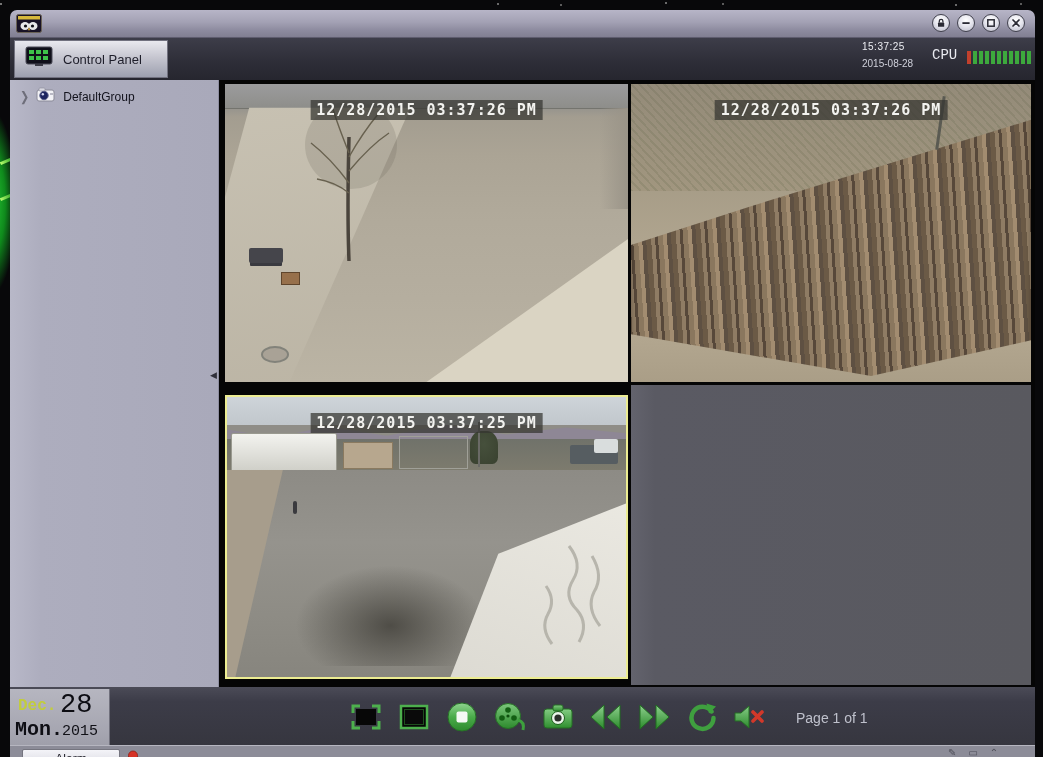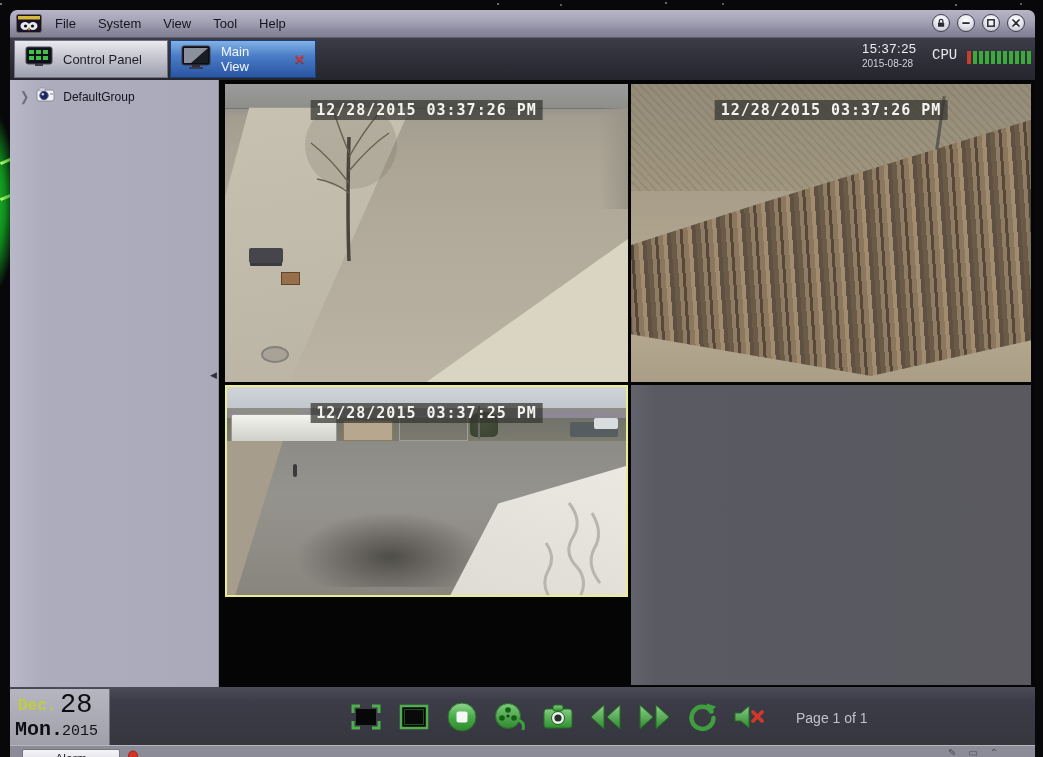--- a/index.html
+++ b/index.html
@@ -30,40 +30,40 @@
   .tab{top:2px;height:38px;display:flex;align-items:center;gap:10px;padding:0 10px;box-sizing:border-box;cursor:pointer;}
   #tab-control-panel{left:4px;width:154px;border:1px solid #71717f;
     background:linear-gradient(180deg,#e9e9ef 0%,#c6c6d0 45%,#9da0af 100%);}
   #tab-main-view{left:160px;width:146px;border:1px solid #1d3f78;
     background:linear-gradient(180deg,#82b2e6 0%,#4a7cc6 42%,#2a55a2 100%);}
   .tab-label{font-size:13px;}
   #tab-control-panel .tab-label{color:#1e1e2a;}
   #tab-main-view .tab-label{color:#f2f6ff;}
   #tab-close{font-size:13px;font-weight:bold;color:#d63434;margin-left:4px;cursor:pointer;
     text-shadow:0 1px 0 rgba(0,0,0,.35);}
-  .clock-time{left:852px;top:3px;font-size:13px;color:#ecedf2;letter-spacing:.5px;}
+  .clock-time{left:852px;top:3px;font-size:10px;color:#ecedf2;letter-spacing:.5px;}
   .clock-date{left:852px;top:20px;font-size:10px;color:#cfd0da;}
   .cpu-label{left:922px;top:9px;font-size:14px;color:#e9eaf0;font-family:Liberation Mono, monospace;}
   #cpu-meter{left:957px;top:13px;display:flex;gap:2px;}
   .cpu-bar{width:4px;height:13px;background:#3da93d;}
   .cpu-bar.red{background:#c2402c;}
   
   #sidebar{left:0;top:70px;width:209px;height:607px;
     background:linear-gradient(90deg,#b8b8c8 0%,#adadbe 15%,#a9a9ba 100%);
     border-right:1px solid #8d8da0;box-sizing:border-box;}
   #tree-row{display:flex;align-items:center;gap:7px;padding:7px 0 0 10px;cursor:pointer;}
   #tree-chevron{font-size:11px;color:#6e6e7a;transform:scaleY(1.2);}
   #tree-label{font-size:12px;color:#12121c;}
   #sidebar-collapse{left:200px;top:360px;font-size:9px;color:#30303a;cursor:pointer;}
   
   #video-area{left:209px;top:70px;width:816px;height:607px;background:#050505;}
   .cam{position:absolute;overflow:hidden;background:#b91c1c;box-sizing:border-box;cursor:pointer;}
   #cam1{left:6px;top:4px;width:403px;height:298px;}
   #cam2{left:412px;top:4px;width:400px;height:298px;}
-  #cam3{left:6px;top:305px;width:403px;height:212px;border:2px solid #ecec92;}
+  #cam3{left:6px;top:315px;width:403px;height:284px;border:2px solid #ecec92;}
   #cam4{left:412px;top:305px;width:400px;height:300px;background:linear-gradient(90deg,#63636d 0%,#5a5a63 6%,#59595f 100%);}
   .cam-ts{position:absolute;top:16px;left:50%;transform:translateX(-50%);white-space:nowrap;
     font-family:"DejaVu Sans Mono",monospace;font-weight:bold;font-size:15px;color:#f2f2ef;
     background:rgba(52,52,48,.72);padding:1px 6px;letter-spacing:1px;}
   .scene{position:absolute;}
   
   #bottombar{left:0;top:677px;width:100%;height:58px;
     background:linear-gradient(180deg,#4b4b57 0%,#3c3c48 25%,#36363f 100%);}
   #date-panel{left:0;top:2px;width:100px;height:64px;
     background:linear-gradient(180deg,#b6b6c0 0%,#a5a5b0 70%,#9b9ba6 100%);border-right:1px solid #70707c;box-sizing:border-box;font-family:Liberation Mono, monospace;}
@@ -95,27 +95,20 @@
     <div class="abs" style="left:6px;top:4px;">
       <svg width="26" height="19" viewBox="0 0 26 19">
         <rect x="0.5" y="0.5" width="25" height="18" rx="2" fill="#181226" stroke="#6a6255"></rect>
         <rect x="2" y="2" width="22" height="3.5" fill="#d6b83c"></rect>
         <ellipse cx="9" cy="12" rx="4.5" ry="4" fill="#e8e8ea"></ellipse>
         <ellipse cx="17" cy="12" rx="4.5" ry="4" fill="#e8e8ea"></ellipse>
         <circle cx="9.5" cy="12" r="1.6" fill="#101018"></circle>
         <circle cx="16.5" cy="12" r="1.6" fill="#101018"></circle>
         <polygon points="13,13 11.8,16.2 14.2,16.2" fill="#c99a30"></polygon>
       </svg>
-    </div>
-    <div class="abs" id="menu">
-      <span class="menu-item">File</span>
-      <span class="menu-item">System</span>
-      <span class="menu-item">View</span>
-      <span class="menu-item">Tool</span>
-      <span class="menu-item">Help</span>
     </div>
     <div class="abs" id="win-buttons">
       <div class="win-btn">
         <svg width="10" height="10" viewBox="0 0 10 10">
             <rect x="2" y="4.6" width="6.2" height="4.2" rx=".6" fill="#2a2a34"></rect>
             <path d="M3.3 4.6 V3.1 a1.8 1.8 0 0 1 3.6 0 V4.6" fill="none" stroke="#2a2a34" stroke-width="1.3"></path>
           </svg>
       </div>
       <div class="win-btn">
         <svg width="10" height="10" viewBox="0 0 10 10">
@@ -145,33 +138,20 @@
               <rect x="11" y="4" width="5" height="4"></rect>
               <rect x="18" y="4" width="5" height="4"></rect>
               <rect x="4" y="10" width="5" height="4"></rect>
               <rect x="11" y="10" width="5" height="4"></rect>
               <rect x="18" y="10" width="5" height="4"></rect>
             </g>
           <rect x="10" y="18" width="8" height="2" fill="#3a3a44"></rect>
         </svg>
       </span>
       <span class="tab-label">Control Panel</span>
-    </div>
-    <div class="abs tab" id="tab-main-view">
-      <span>
-        <svg width="30" height="25" viewBox="0 0 30 25">
-          <rect x="1" y="1" width="28" height="19" rx="2" fill="#0e0e16" stroke="#3a3a46"></rect>
-          <polygon points="3,3 27,3 27,18 3,18" fill="#1a1c24"></polygon>
-          <polygon points="3,3 27,3 10,18 3,18" fill="#8b919c"></polygon>
-          <rect x="11" y="20" width="8" height="2" fill="#2e2e38"></rect>
-          <rect x="8" y="22" width="14" height="2" rx="1" fill="#3a3a44"></rect>
-        </svg>
-      </span>
-      <span class="tab-label">Main View</span>
-      <span id="tab-close">✕</span>
     </div>
     <div class="abs clock-time">15:37:25</div>
     <div class="abs clock-date">2015-08-28</div>
     <div class="abs cpu-label">CPU</div>
     <div class="abs" id="cpu-meter">
         <div class="cpu-bar red"></div>
         <div class="cpu-bar"></div>
         <div class="cpu-bar"></div>
         <div class="cpu-bar"></div>
         <div class="cpu-bar"></div>

